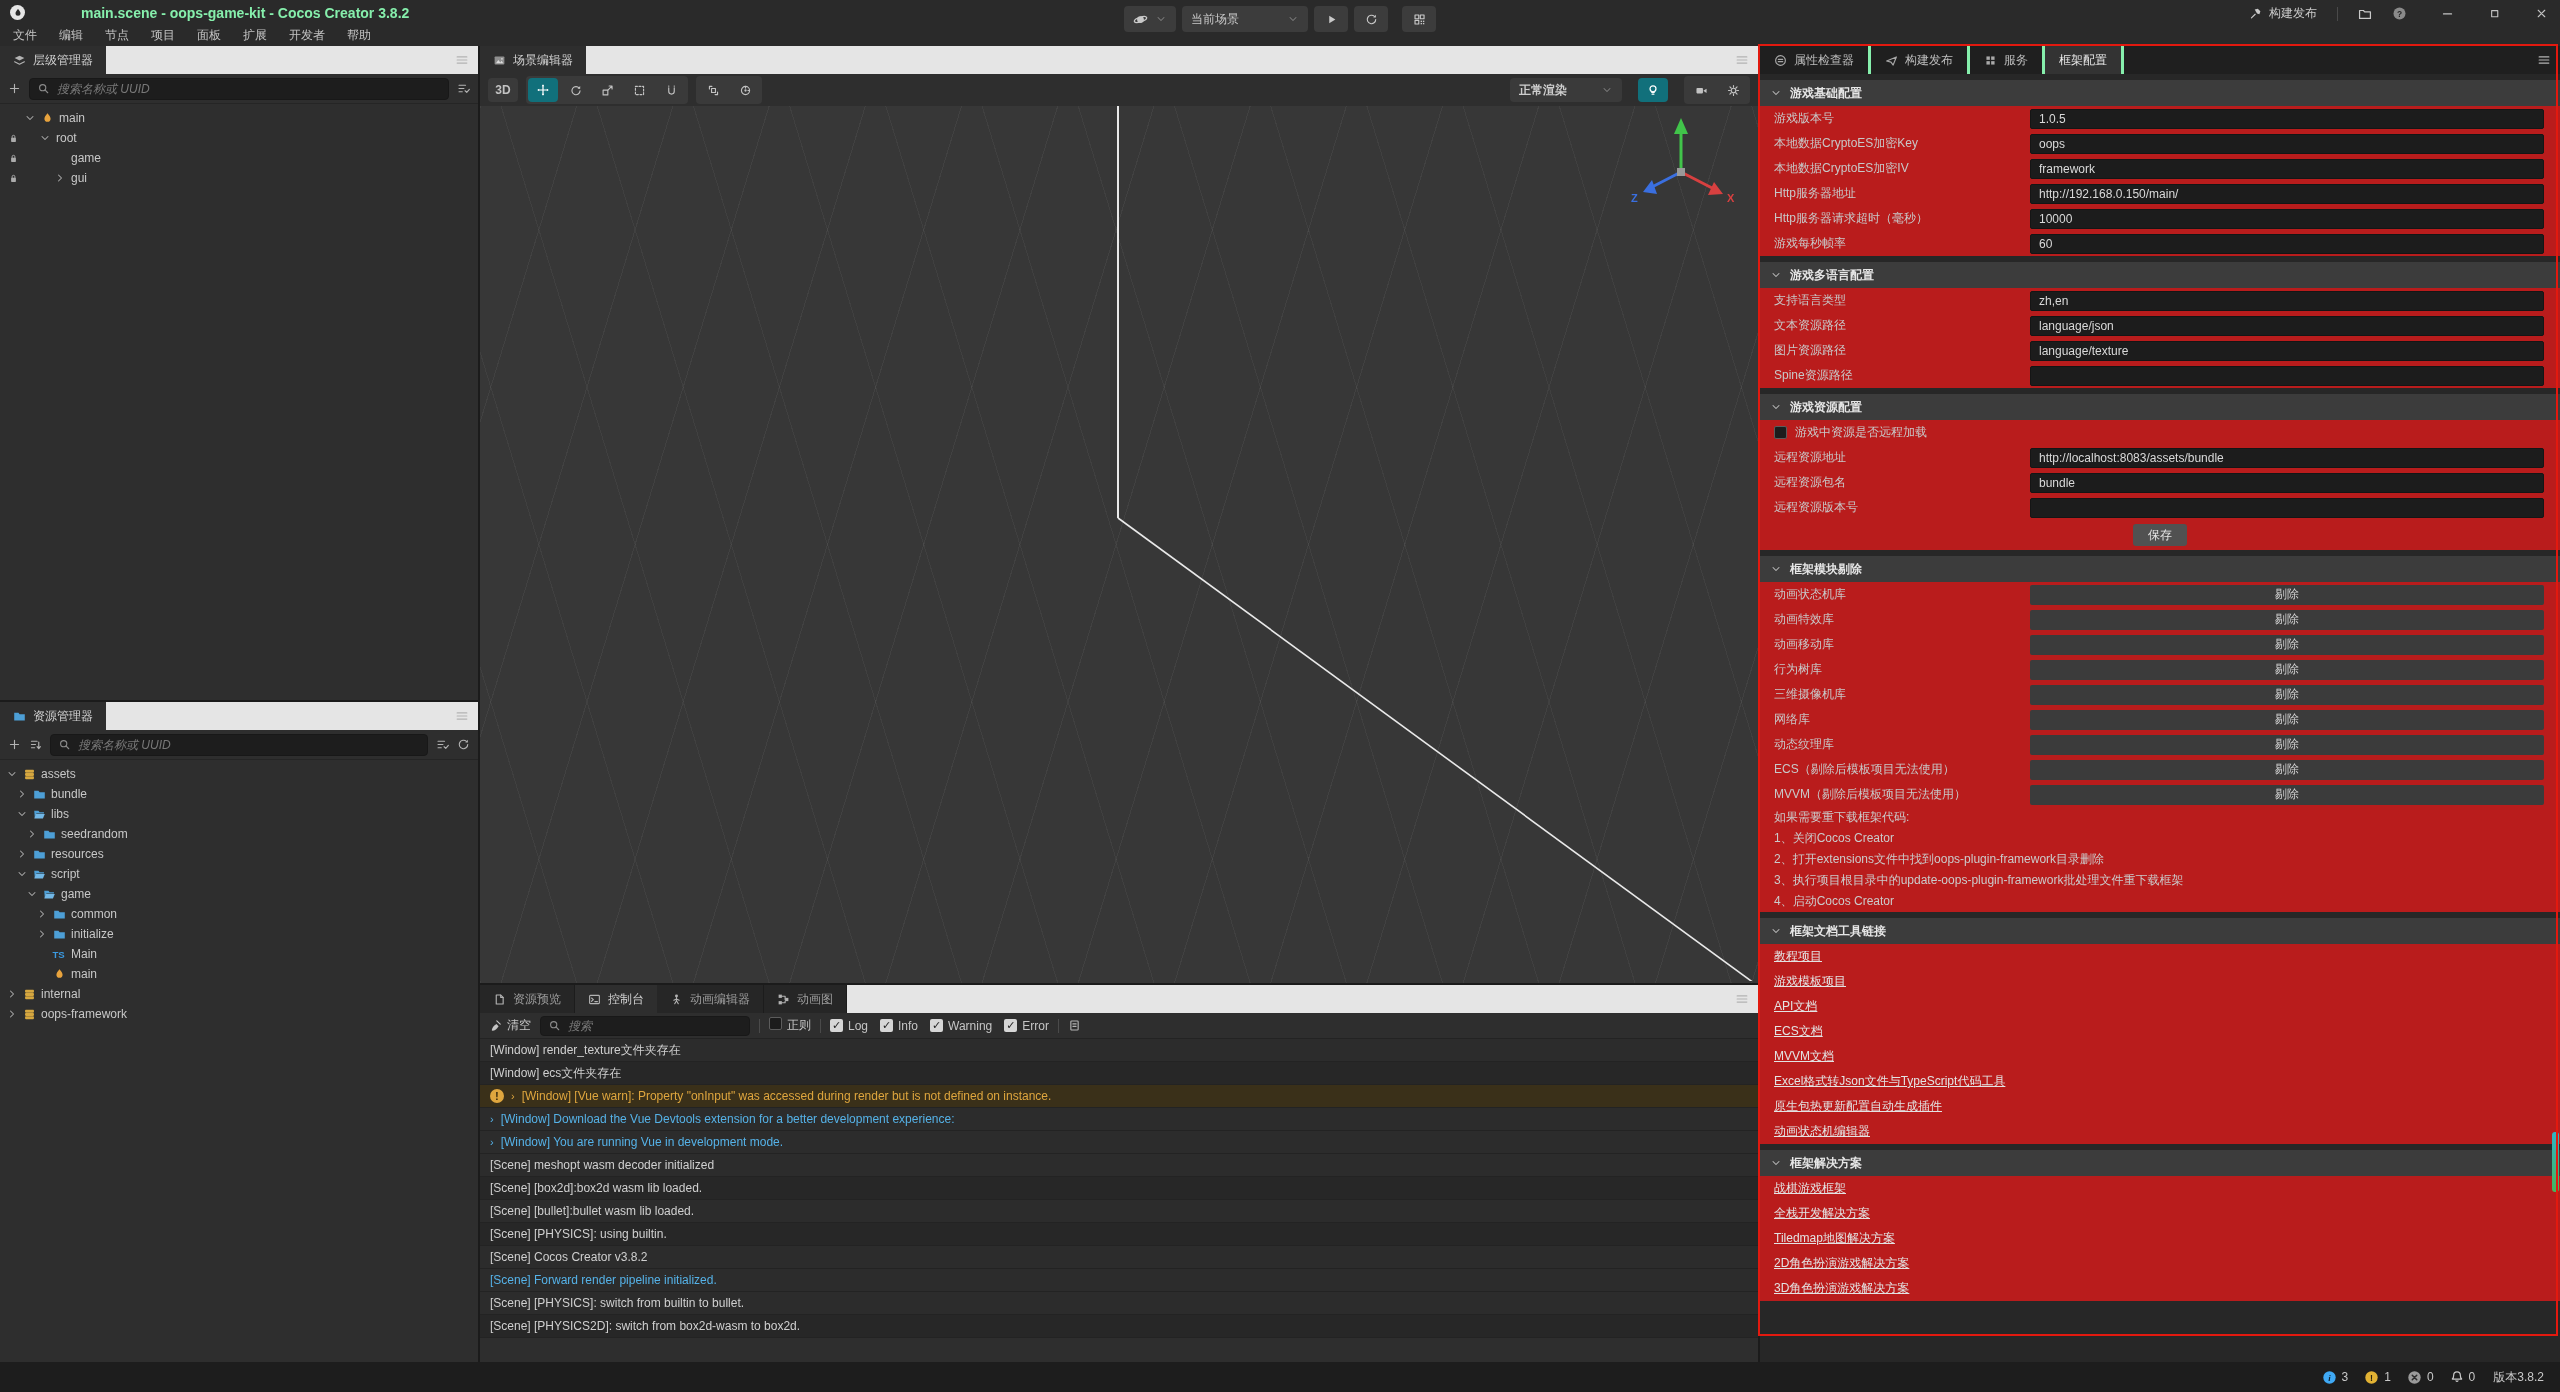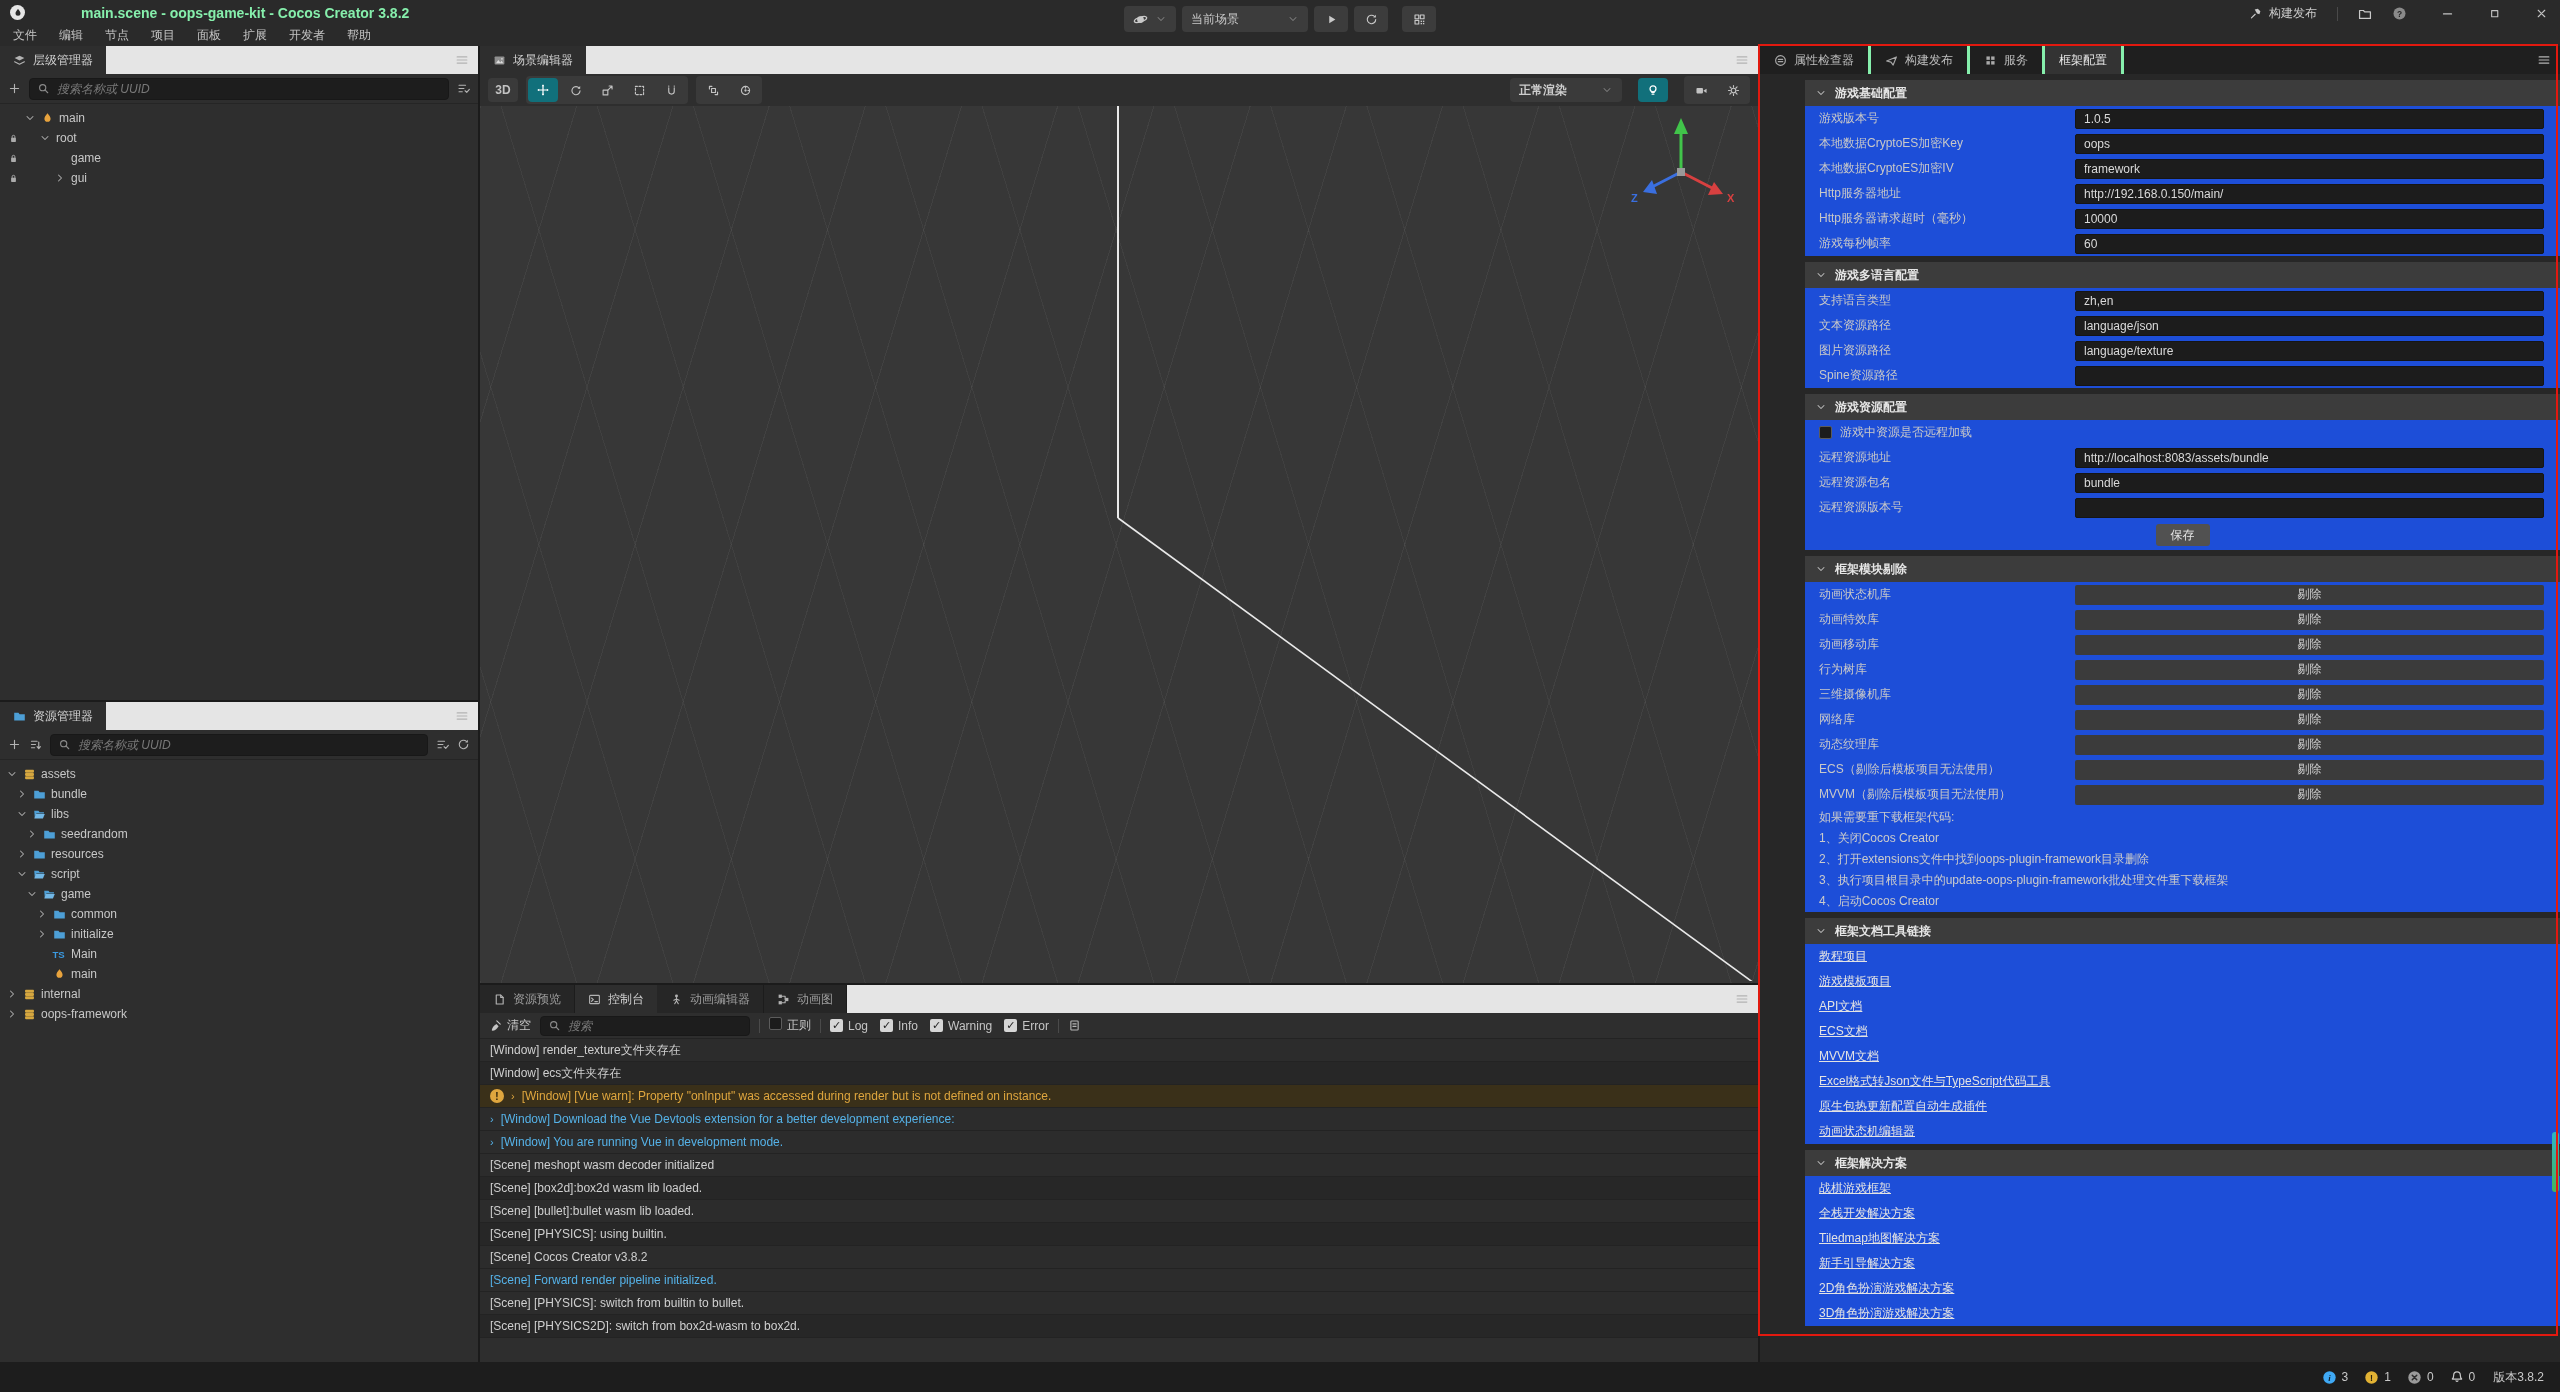--- a/index.html
+++ b/index.html
@@ -74,21 +74,21 @@
   .badge-warn{width:14px;height:14px;border-radius:50%;background:#dfa63e;color:#221a08;font-weight:bold;font-size:10px;display:flex;align-items:center;justify-content:center;flex:none;}
   .expand-chev{font-size:11px;flex:none;}
 
   
   #inspector-panel{background:#272727;}
   .insp-tabs{height:28px;background:#1f1f1f;display:flex;align-items:stretch;flex:none;}
   .insp-tab{display:flex;align-items:center;gap:7px;padding:0 14px;font-size:12px;color:#bdbdbd;border-right:3px solid #86efac;}
   .insp-tab .icon{color:#a8a8a8;}
   .insp-tab.active{background:#333333;color:#eaeaea;}
   .insp-content{flex:1;padding-top:6px;overflow:hidden;position:relative;}
-  .section{background:#1d4ed8;margin-bottom:6px;margin-left:45px;}
+  .section{background:#b91c1c;margin-bottom:6px;}
   .section-header{height:26px;background:#3c3c3c;display:flex;align-items:center;gap:8px;padding:0 10px;font-size:12px;font-weight:bold;color:#e6e6e6;}
   .section-header .icon{color:#bdbdbd;}
   .field-row{height:25px;display:flex;align-items:center;padding:0 16px 0 14px;}
   .field-label{width:256px;flex:none;font-size:12px;color:#c8c8c8;white-space:nowrap;}
   .field-value{flex:1;height:20px;background:#1c1c1c;border:1px solid #151515;border-radius:2px;color:#dadada;font-size:12px;padding:0 8px;display:flex;align-items:center;white-space:nowrap;overflow:hidden;}
   .module-bar{flex:1;height:20px;background:#3b3b3b;border-radius:2px;display:flex;align-items:center;justify-content:center;font-size:12px;color:#d2d2d2;}
   .note-row{height:21px;display:flex;align-items:center;padding:0 14px;font-size:12px;color:#cbcbcb;white-space:nowrap;}
   .link-row{height:25px;display:flex;align-items:center;padding:0 14px;}
   .link-row a{font-size:12px;color:#e3e3e3;text-decoration:underline;cursor:pointer;white-space:nowrap;}
   .check-row{height:25px;display:flex;align-items:center;gap:8px;padding:0 14px;font-size:12px;color:#c8c8c8;}
@@ -1061,23 +1061,20 @@
         <div class="link-row">
           <a>战棋游戏框架</a>
         </div>
         <div class="link-row">
           <a>全栈开发解决方案</a>
         </div>
         <div class="link-row">
           <a>Tiledmap地图解决方案</a>
         </div>
         <div class="link-row">
-          <a>新手引导解决方案</a>
-        </div>
-        <div class="link-row">
           <a>2D角色扮演游戏解决方案</a>
         </div>
         <div class="link-row">
           <a>3D角色扮演游戏解决方案</a>
         </div>
       </section>
       <div id="insp-scrollbar">
       <div id="insp-thumb"></div>
     </div>
   </div>

